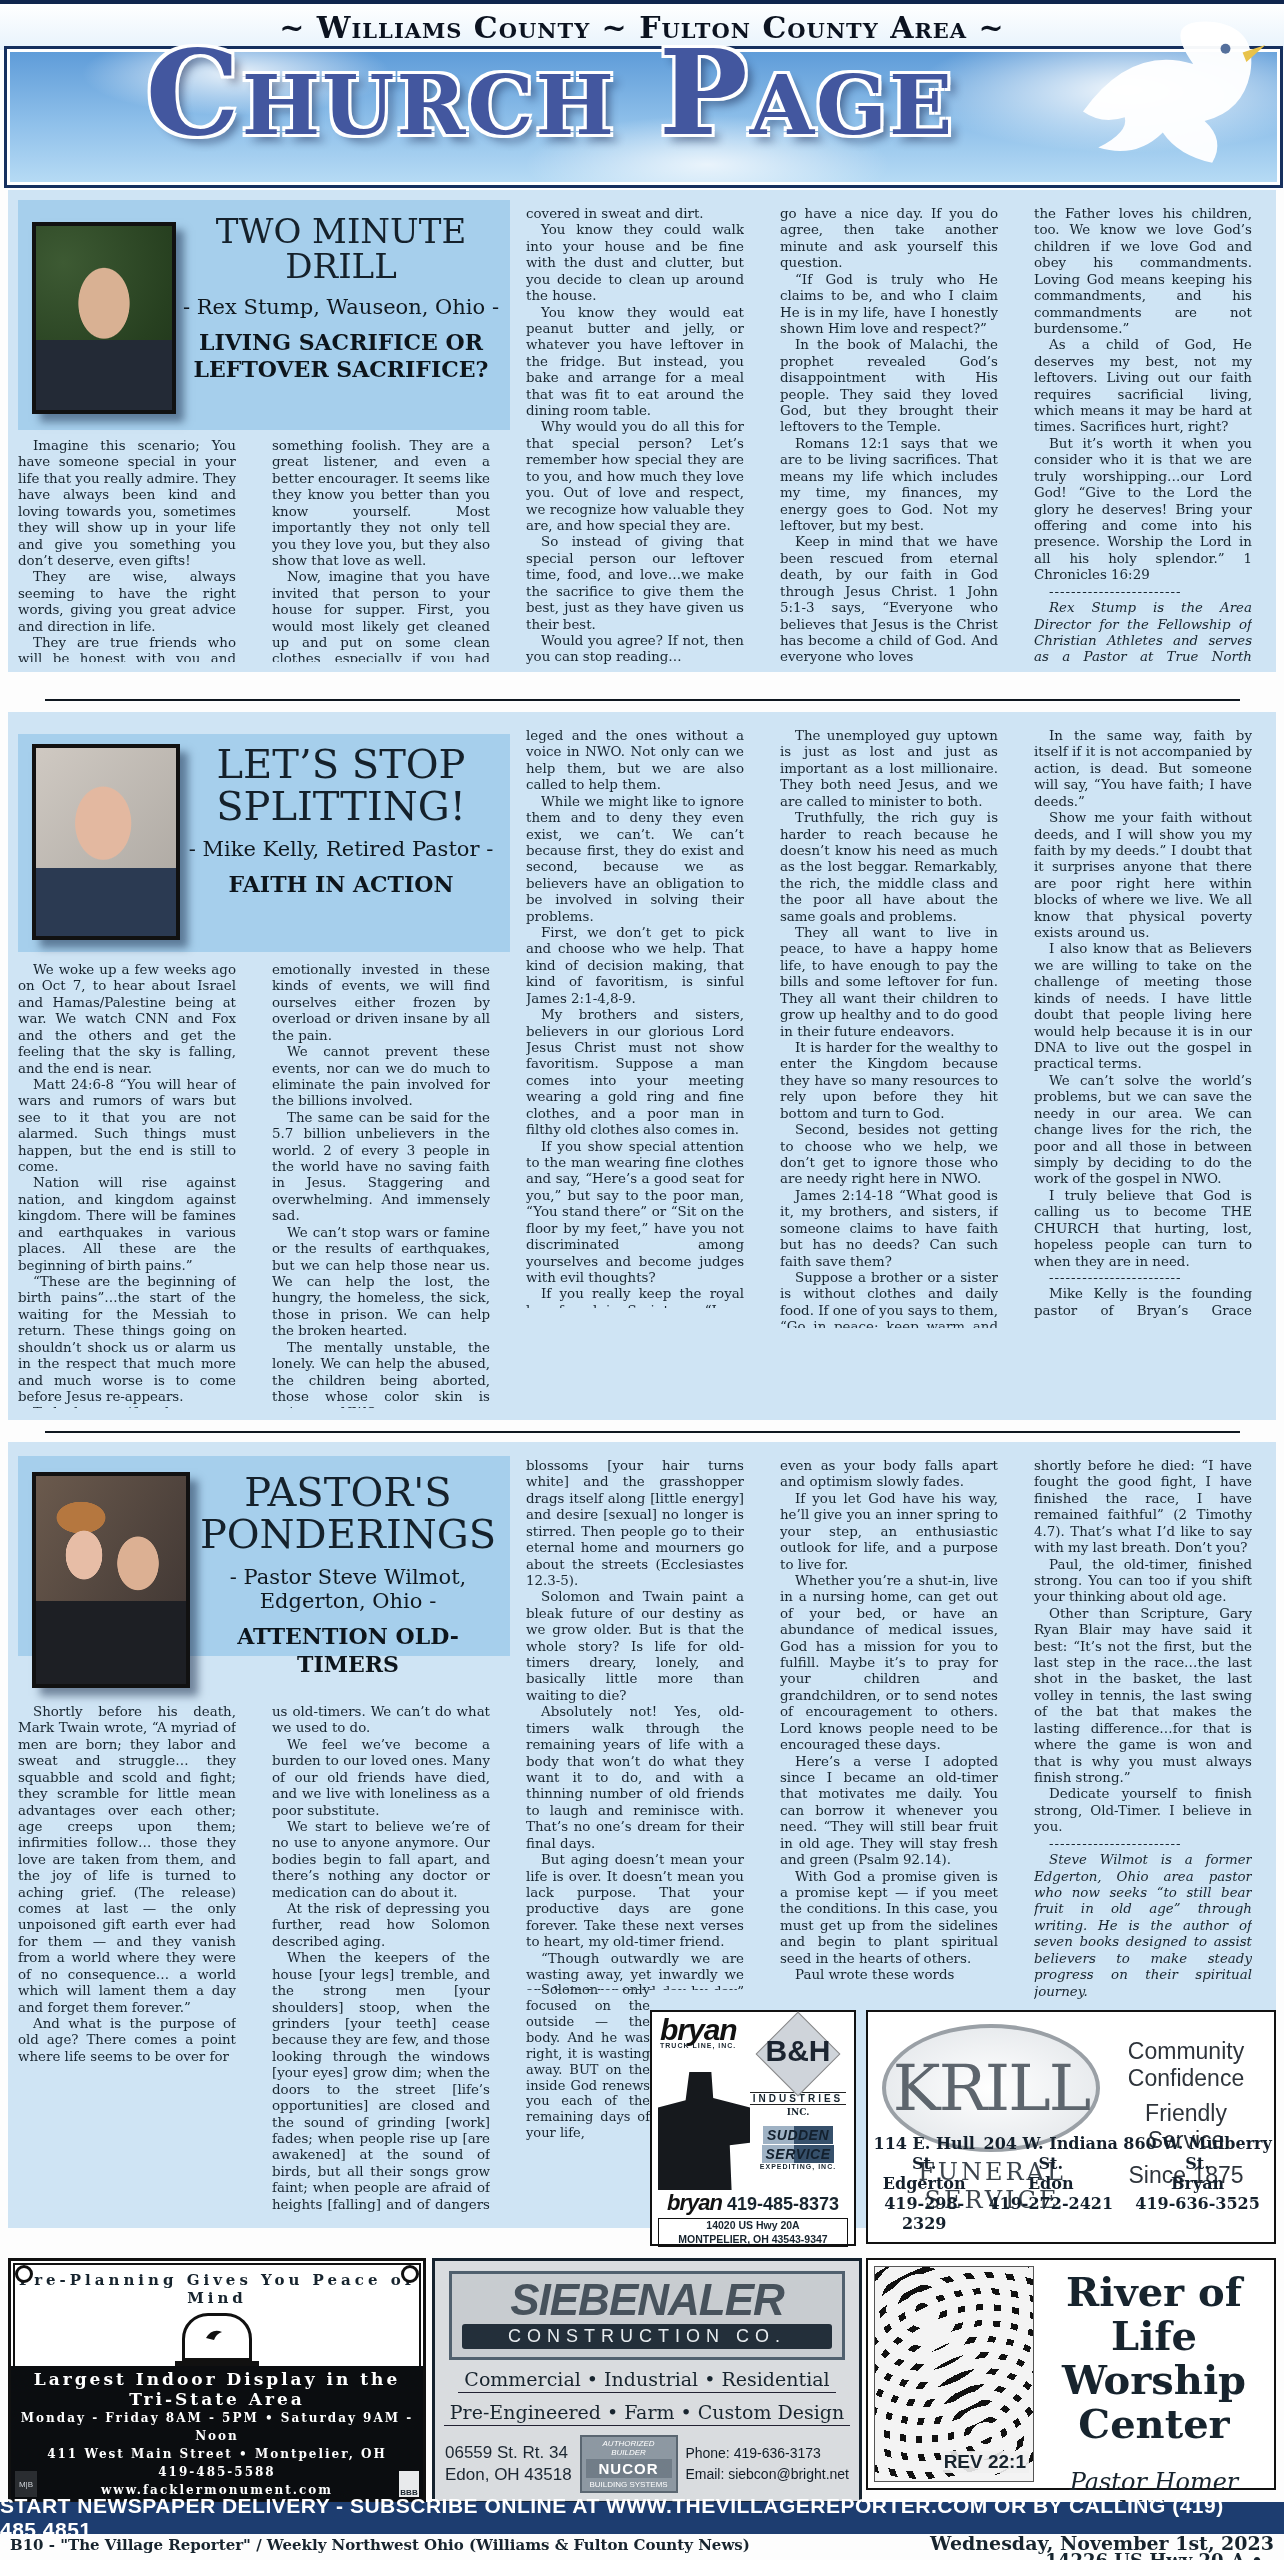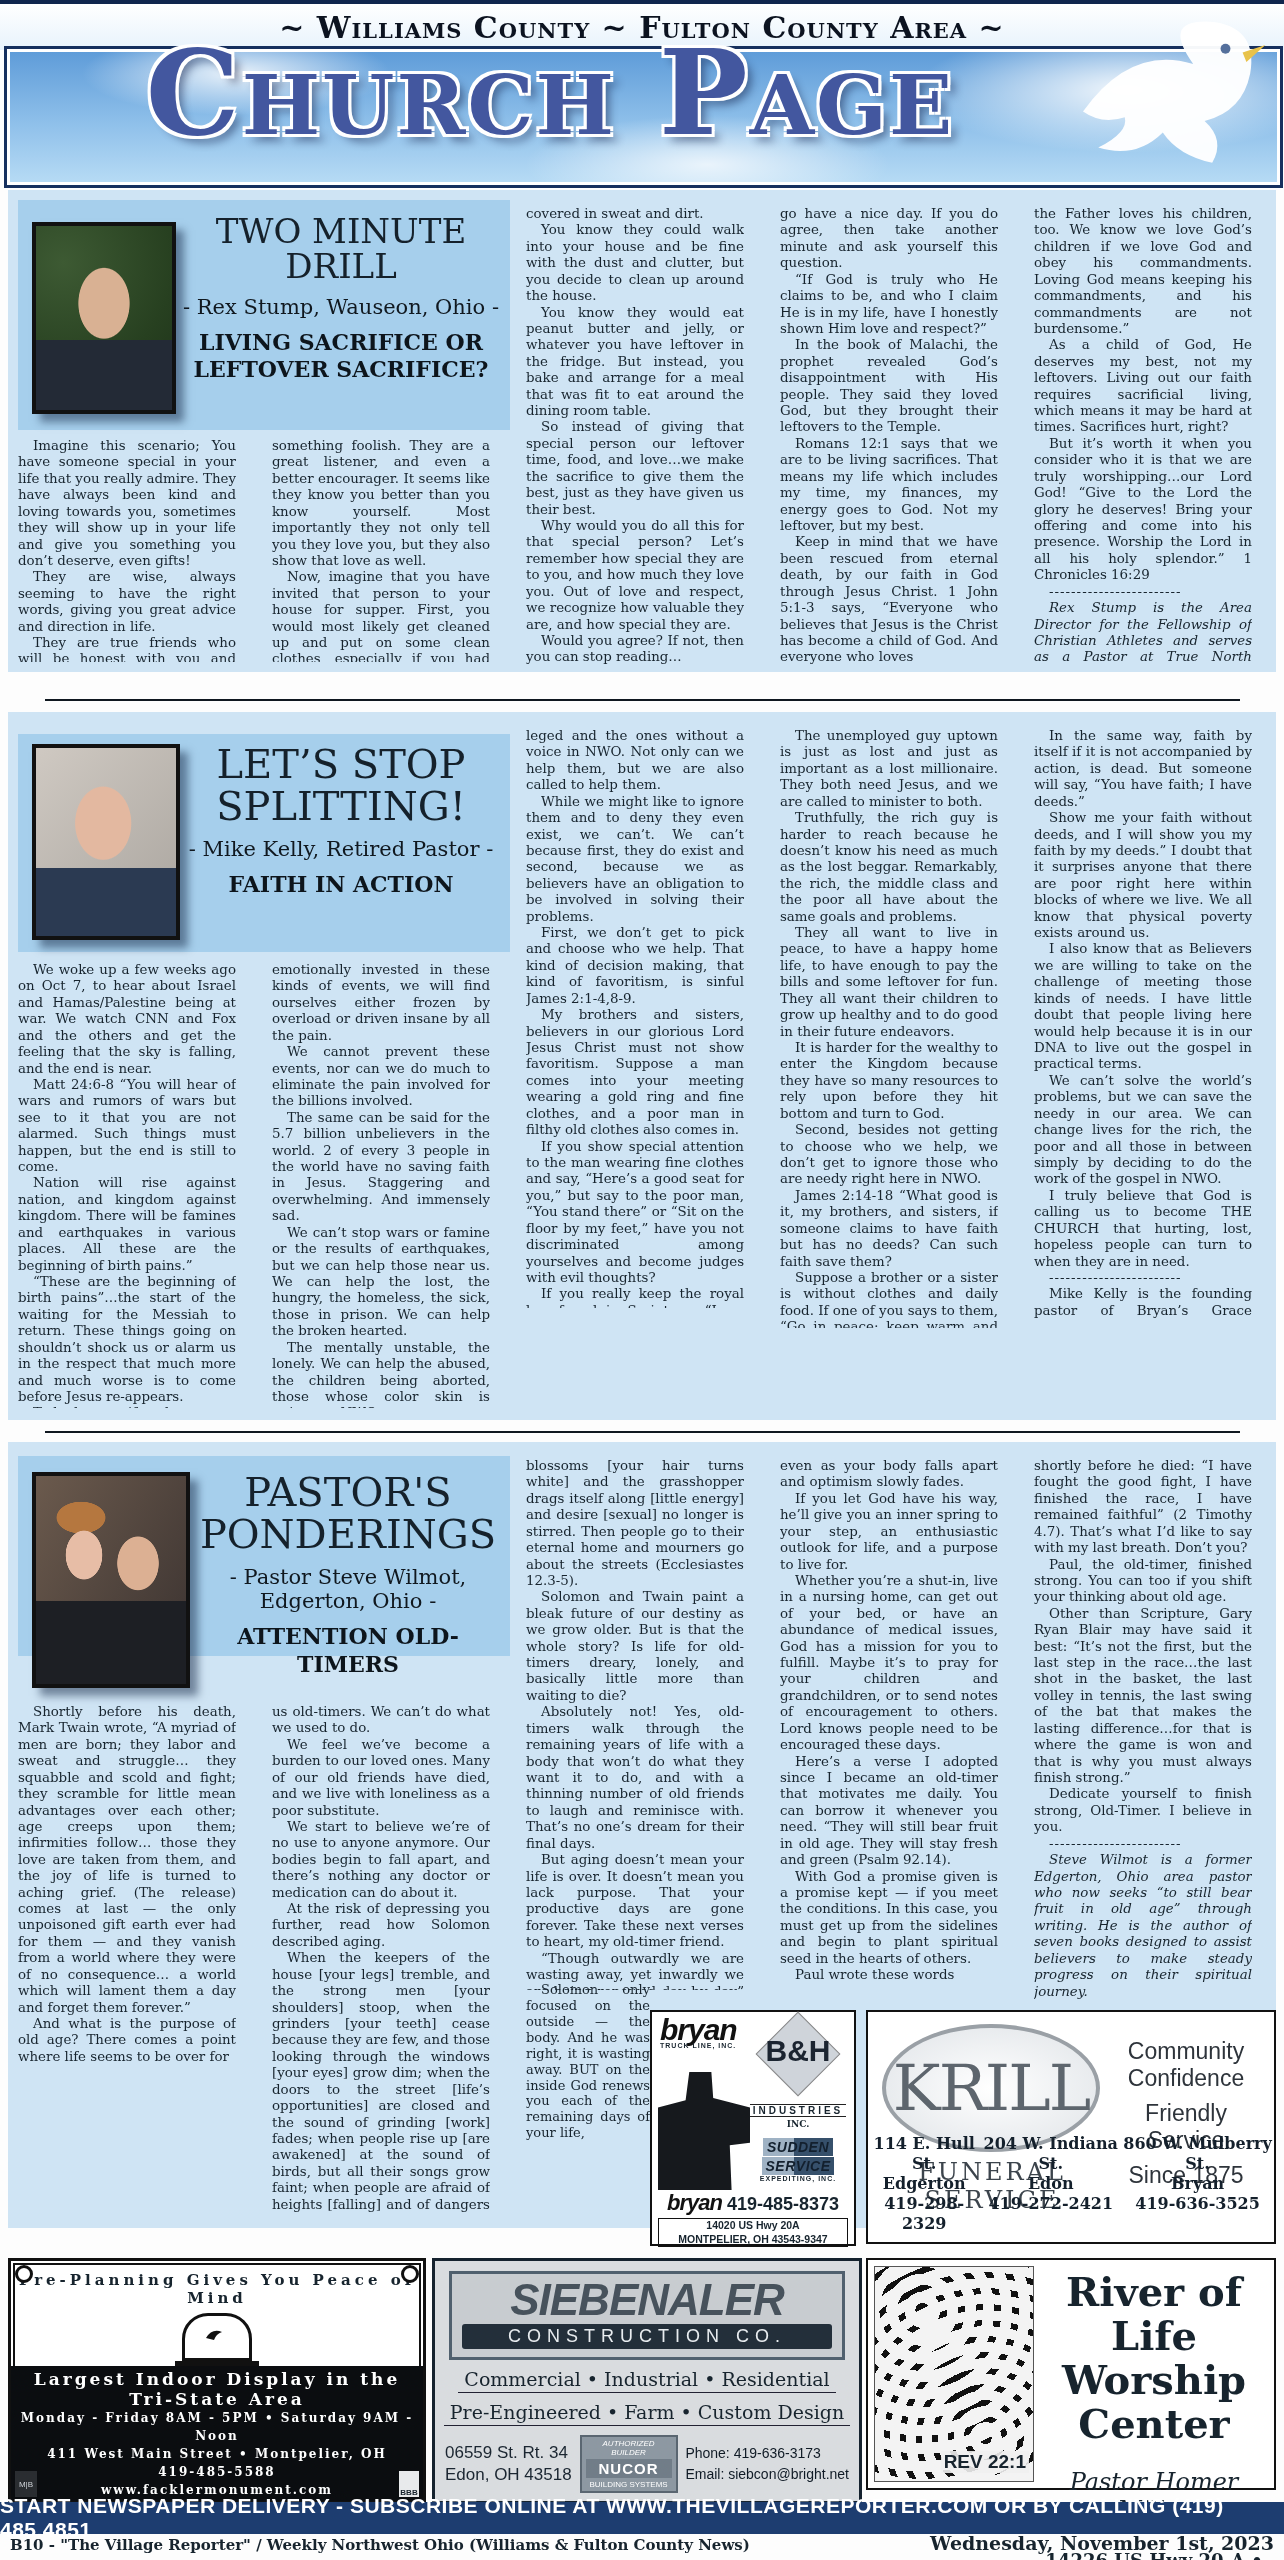--- a/index.html
+++ b/index.html
@@ -34,21 +34,21 @@
   .col p.rule{letter-spacing:1px;overflow:hidden;white-space:nowrap;}
   .divider{height:2px;background:#101820;}
   
   .ad{background:#fff;border:2px solid #111;}
   
   #ad-bryan .logo-bryan{font-family:"Liberation Sans",sans-serif;font-style:italic;font-weight:bold;font-size:30px;letter-spacing:-1px;color:#111;line-height:.8;}
   .truckline{font-family:"Liberation Sans",sans-serif;font-size:7px;font-weight:bold;letter-spacing:1px;}
   #rh-diamond{position:absolute;right:8px;top:12px;width:96px;text-align:center;}
   .diamond{width:58px;height:58px;margin:0 auto;background:#cfd4da;transform:rotate(45deg);border:1px solid #888;}
   .rh-letters{position:absolute;top:10px;left:0;width:100%;text-align:center;font-family:"Liberation Sans",sans-serif;font-weight:bold;font-size:30px;color:#1b2430;}
-  .rh-sub{font-family:"Liberation Sans",sans-serif;font-weight:bold;font-size:10px;letter-spacing:3px;border-top:1px solid #222;border-bottom:1px solid #222;margin-top:20px;}
+  .rh-sub{font-family:"Liberation Sans",sans-serif;font-weight:bold;font-size:10px;letter-spacing:3px;border-top:1px solid #222;border-bottom:1px solid #222;margin-top:8px;}
   .rh-inc{font-size:9px;font-weight:bold;margin-top:2px;}
   .sudden{font-family:"Liberation Sans",sans-serif;font-weight:bold;font-style:italic;color:#13202e;background:linear-gradient(90deg,#9fb2c4 0 45%,#36506b 45%);padding:1px 4px;font-size:14px;letter-spacing:.5px;}
   .truck{position:absolute;left:6px;top:60px;width:92px;height:118px;background:#16191d;
      clip-path:polygon(0 100%,0 30%,30% 24%,34% 0,58% 0,60% 22%,100% 30%,100% 60%,78% 62%,80% 100%);}
   
   #krill-oval{width:210px;height:120px;border:4px solid #9aa0a6;border-radius:50%;display:flex;align-items:center;justify-content:center;
      font-size:64px;color:#5d656d;font-weight:500;letter-spacing:-2px;background:radial-gradient(#fff,#dfe3e7);}
   .krill-fs{font-size:24px;letter-spacing:3px;color:#3c444c;margin-top:6px;}
   .krill-tag{font-family:"Liberation Sans",sans-serif;color:#2e343b;text-align:center;}
   .krill-loc{text-align:center;font-weight:bold;font-size:16px;line-height:1.25;color:#14202c;}
@@ -127,22 +127,22 @@
       <p>They are true friends who will be honest with you and confront you when you do</p>
     </div>
   <div class="col" style="left:264px;top:248px;height:224px;">
       <p class="cont">something foolish. They are a great listener, and even a better encourager. It seems like they know you better than you know yourself. Most importantly they not only tell you they love you, but they also show that love as well.</p>
       <p>Now, imagine that you have invited that person to your house for supper. First, you would most likely get cleaned up and put on some clean clothes, especially if you had been working or working out</p>
     </div>
   <div class="col" style="left:518px;top:16px;height:458px;">
       <p class="cont">covered in sweat and dirt.</p>
       <p>You know they could walk into your house and be fine with the dust and clutter, but you decide to clean up around the house.</p>
       <p>You know they would eat peanut butter and jelly, or whatever you have leftover in the fridge. But instead, you bake and arrange for a meal that was fit to eat around the dining room table.</p>
+      <p>Why would you do all this for that special person? Let’s remember how special they are to you, and how much they love you. Out of love and respect, we recognize how valuable they are, and how special they are.</p>
       <p>So instead of giving that special person our leftover time, food, and love…we make the sacrifice to give them the best, just as they have given us their best.</p>
-      <p>Why would you do all this for that special person? Let’s remember how special they are to you, and how much they love you. Out of love and respect, we recognize how valuable they are, and how special they are.</p>
       <p>Would you agree? If not, then you can stop reading…</p>
     </div>
   <div class="col" style="left:772px;top:16px;height:458px;">
       <p class="cont">go have a nice day. If you do agree, then take another minute and ask yourself this question.</p>
       <p>“If God is truly who He claims to be, and who I claim He is in my life, have I honestly shown Him love and respect?”</p>
       <p>In the book of Malachi, the prophet revealed God’s disappointment with His people. They said they loved God, but they brought their leftovers to the Temple.</p>
       <p>Romans 12:1 says that we are to be living sacrifices. That means my life which includes my time, my finances, my energy goes to God. Not my leftover, but my best.</p>
       <p>Keep in mind that we have been rescued from eternal death, by our faith in God through Jesus Christ. 1 John 5:1-3 says, “Everyone who believes that Jesus is the Christ has become a child of God. And everyone who loves</p>
     </div>
   <div class="col" style="left:1026px;top:16px;height:458px;">

